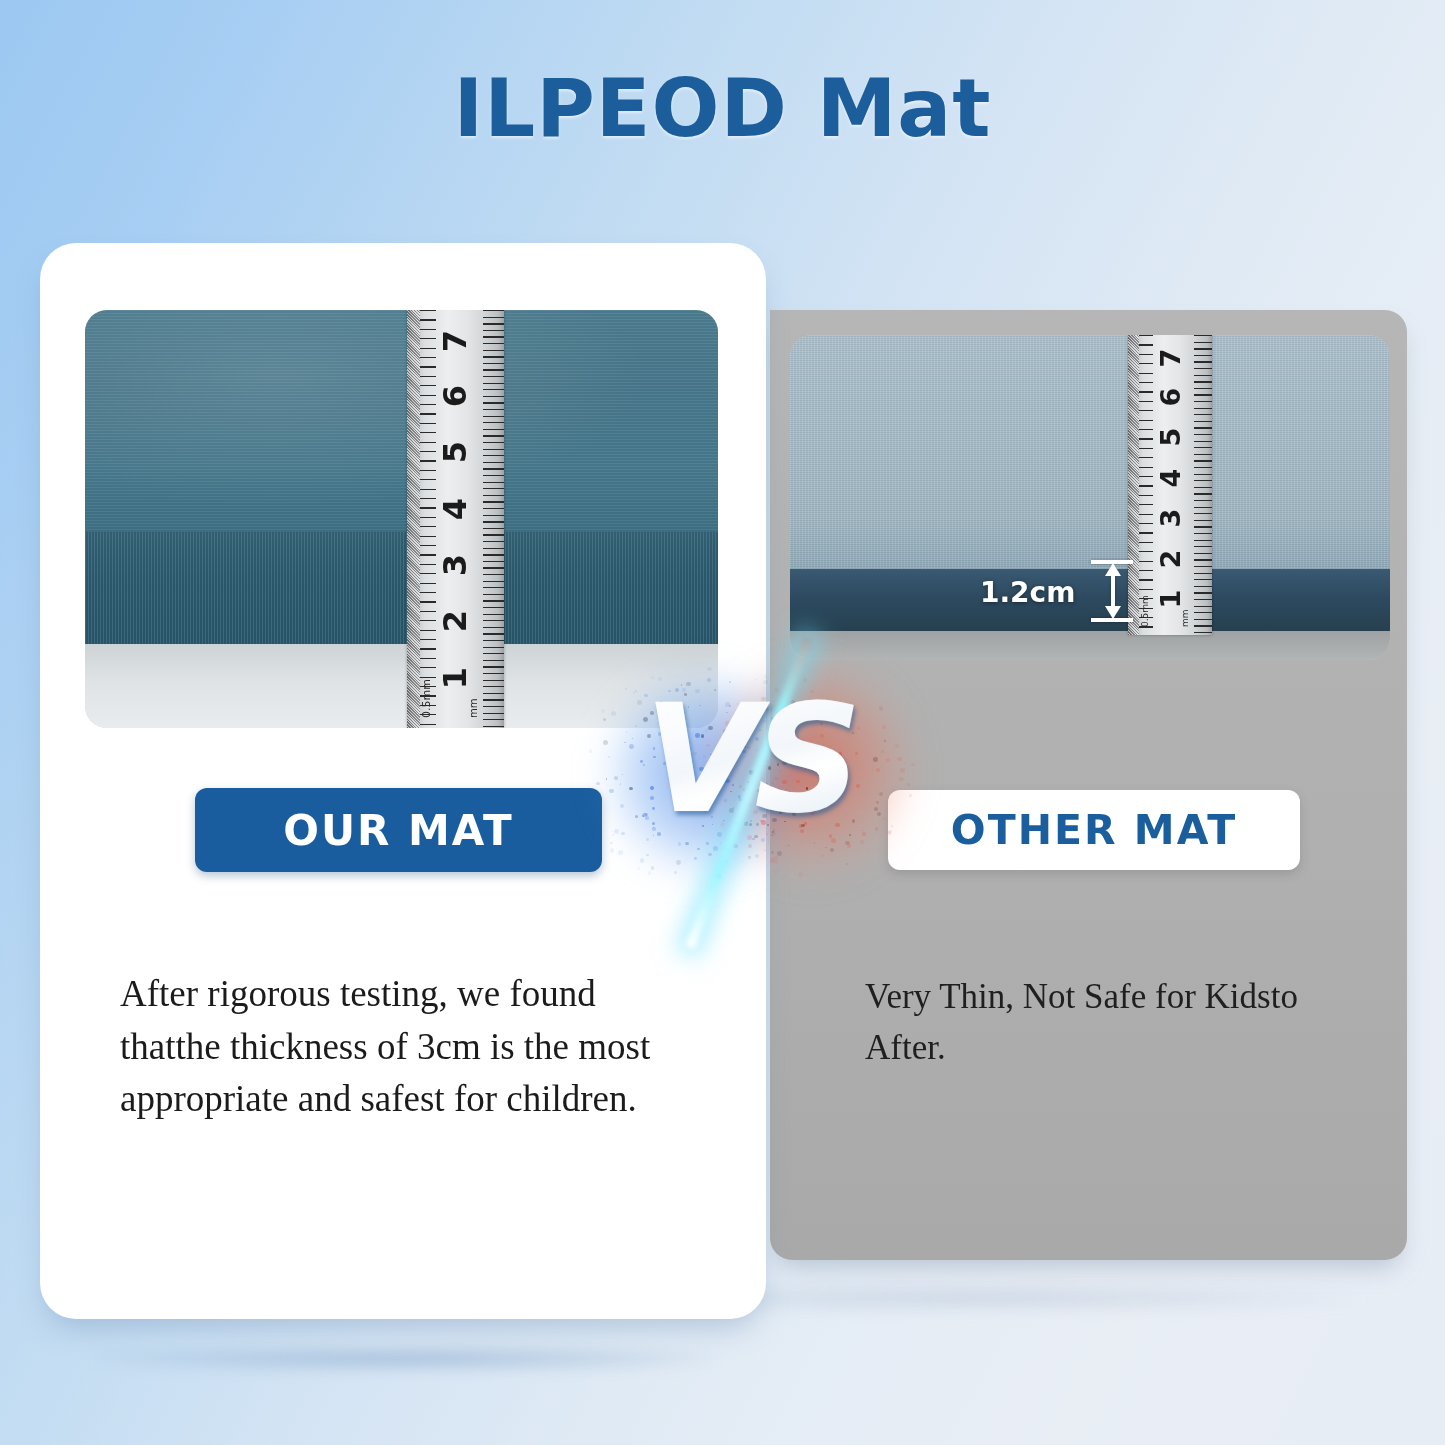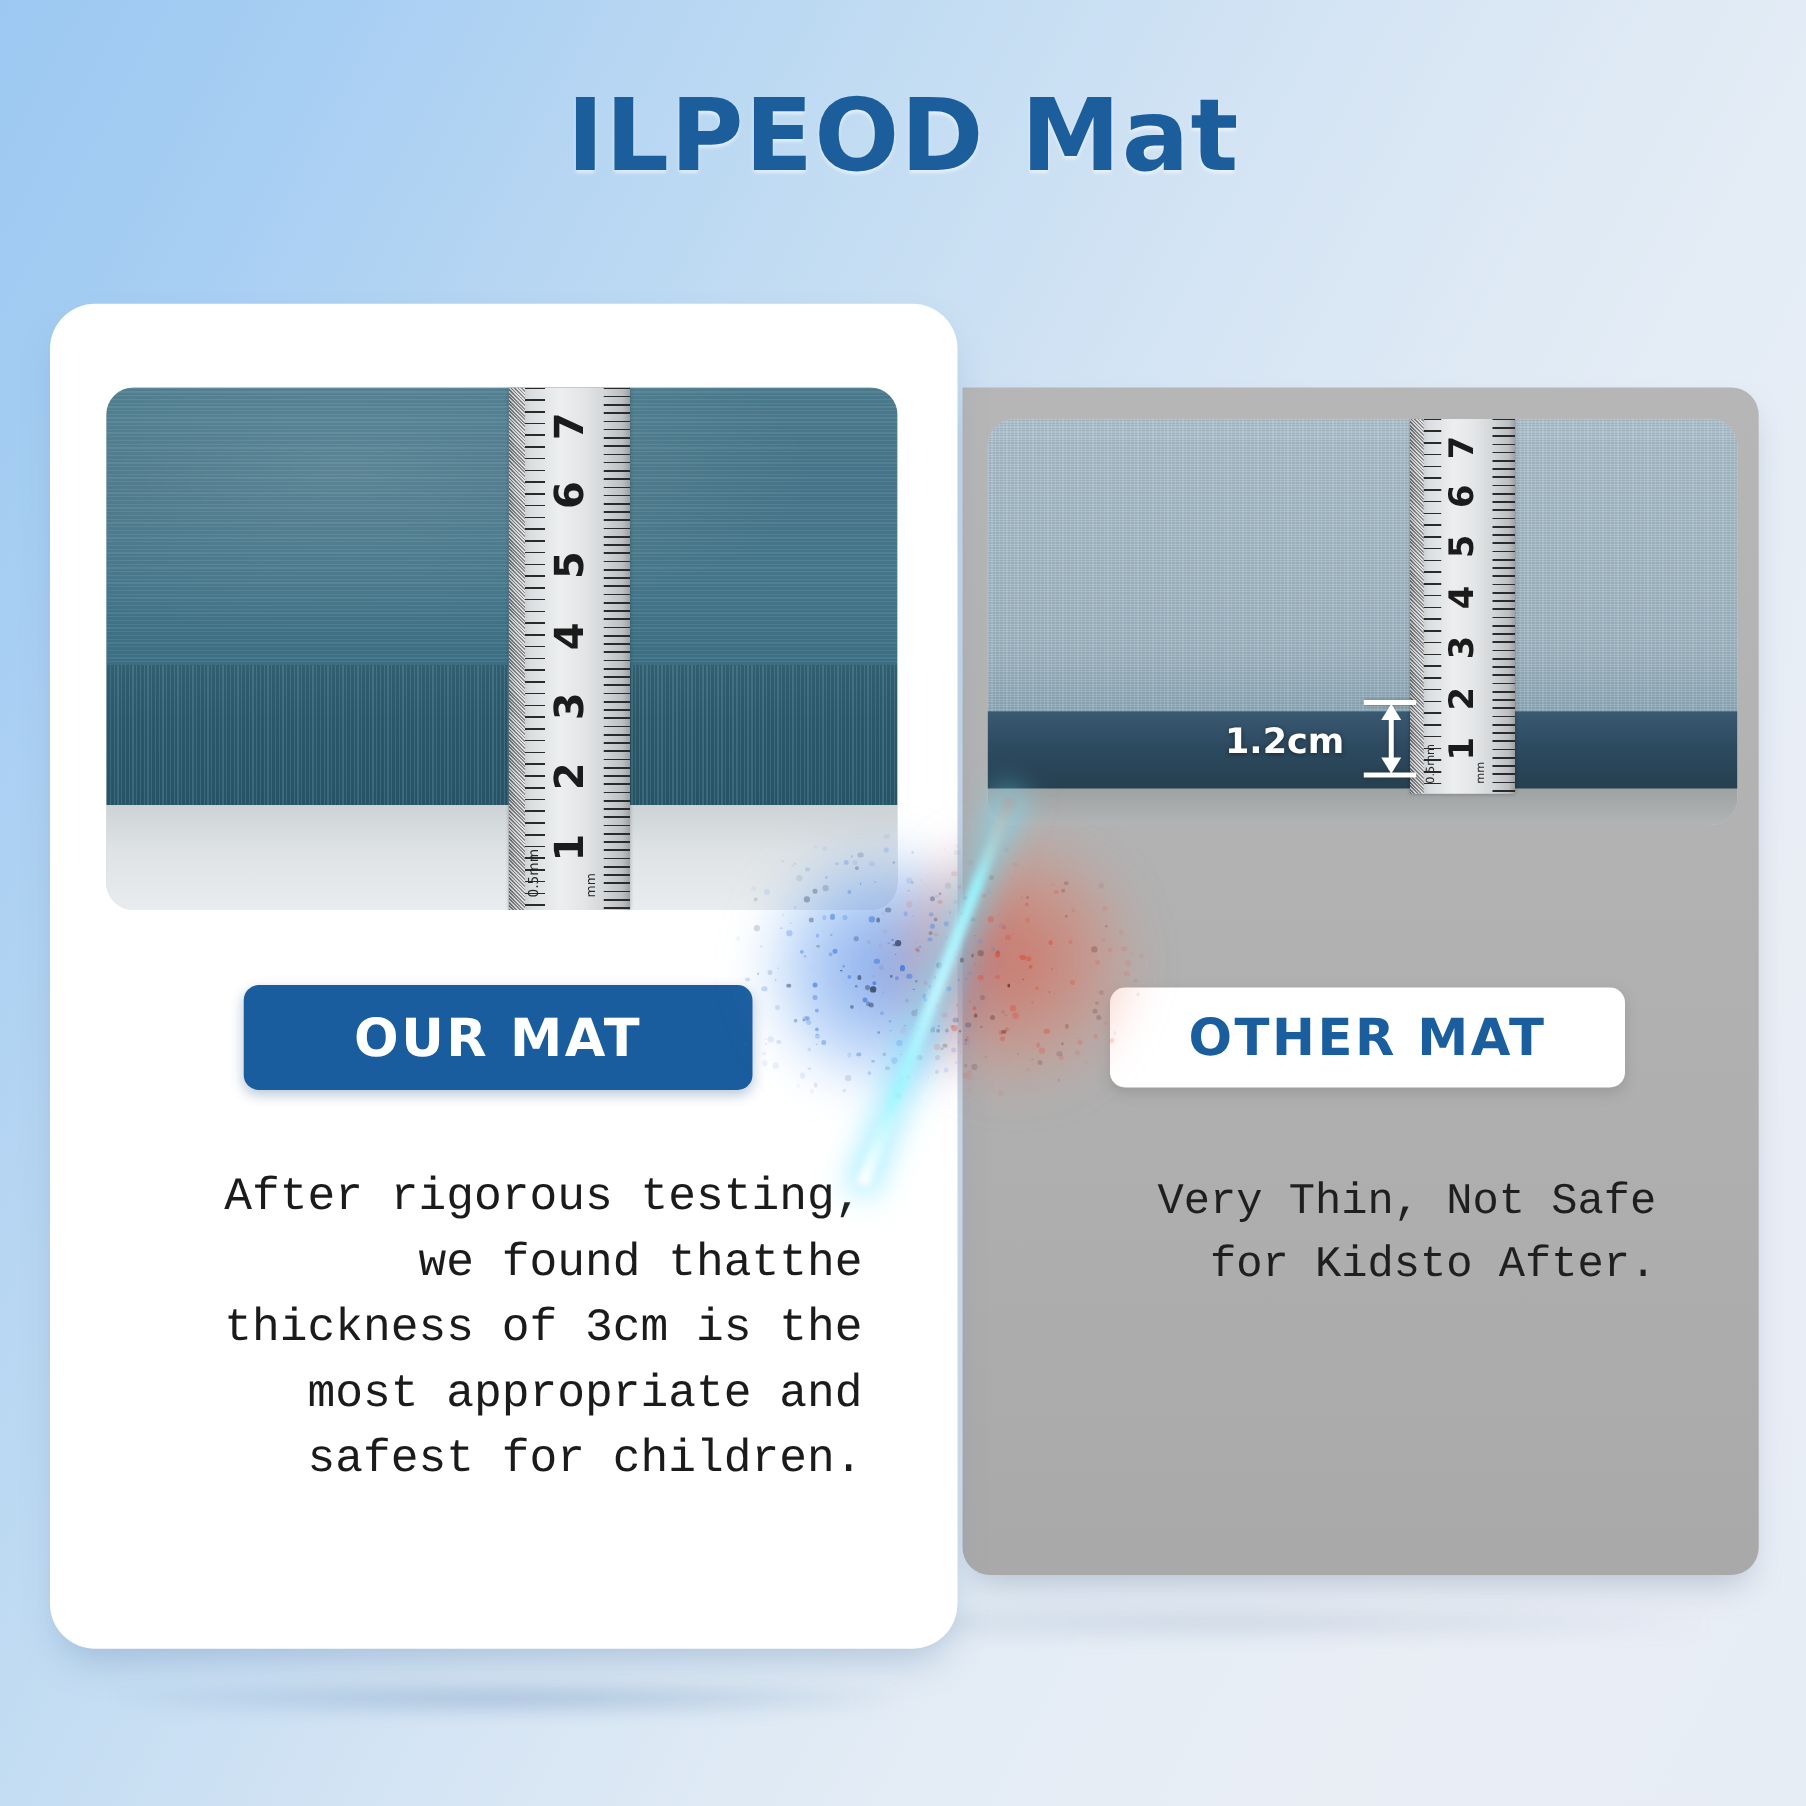--- a/index.html
+++ b/index.html
@@ -262,23 +262,24 @@
     left:888px; top:790px; width:412px; height:80px;
     background:#ffffff;
     color:#1b5e9e;
     font-size:41px;
     box-shadow:0 4px 10px rgba(90,90,90,.25);
   }
 
   
   .desc {
     position:absolute; z-index:7;
-    text-align:right;
-    font-family:Liberation Mono, monospace;
+    text-align:left;
+    font-family:Liberation Serif, serif;
     color:#1b1b1b;
+    margin-top:36px;
   }
   #desc-our {
     left:120px; top:932px; width:570px;
     font-size:37px; line-height:1.42;
   }
   #desc-other {
     left:865px; top:936px; width:460px;
     font-size:35px; line-height:1.45;
     color:#1f1f1f;
   }
@@ -725,20 +726,21 @@
         <span class="speck" style="left: 116px; top: 112.8px; width: 1.3px; height: 1.3px; background: rgb(27, 47, 82); opacity: 0.36;"></span>
         <span class="speck" style="left: 93.5px; top: 141.1px; width: 2.8px; height: 2.8px; background: rgb(225, 78, 55); opacity: 0.11;"></span>
         <span class="speck" style="left: 85.8px; top: 19.6px; width: 1.6px; height: 1.6px; background: rgb(27, 47, 82); opacity: 0.09;"></span>
         <span class="speck" style="left: 52.6px; top: 176.5px; width: 1.2px; height: 1.2px; background: rgb(47, 110, 220); opacity: 0.39;"></span>
         <span class="speck" style="left: 256.3px; top: 133.9px; width: 4.1px; height: 4.1px; background: rgb(225, 78, 55); opacity: 0.34;"></span>
         <span class="speck" style="left: 114.3px; top: 104.5px; width: 2.4px; height: 2.4px; background: rgb(27, 47, 82); opacity: 0.34;"></span>
         <span class="speck" style="left: 95.2px; top: 38.6px; width: 4.4px; height: 4.4px; background: rgb(47, 110, 220); opacity: 0.12;"></span>
         <span class="speck" style="left: 179.1px; top: 97.6px; width: 1.6px; height: 1.6px; background: rgb(225, 78, 55); opacity: 0.65;"></span>
       </div>
     <div id="beam"></div>
+    <div id="vs-text">VS</div>
   </div>
 
   <div class="badge" id="badge-other">OTHER MAT</div>
   <div class="badge" id="badge-our">OUR MAT</div>
 
   <div class="desc" id="desc-our">After rigorous testing, we found thatthe thickness of 3cm is the most appropriate and safest for children.</div>
   <div class="desc" id="desc-other">Very Thin, Not Safe for Kidsto After.</div>
 
 </div>
 

